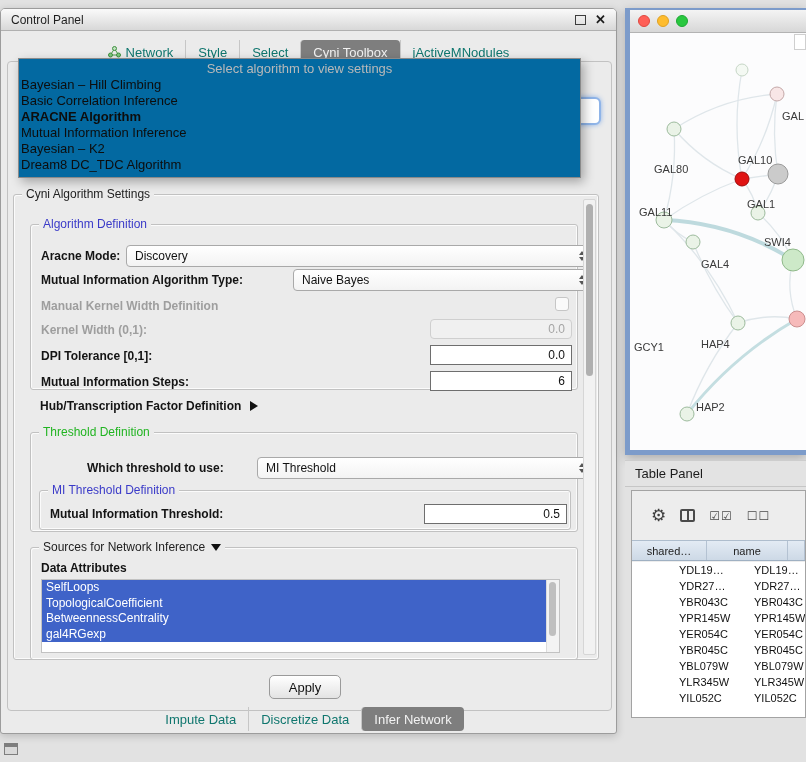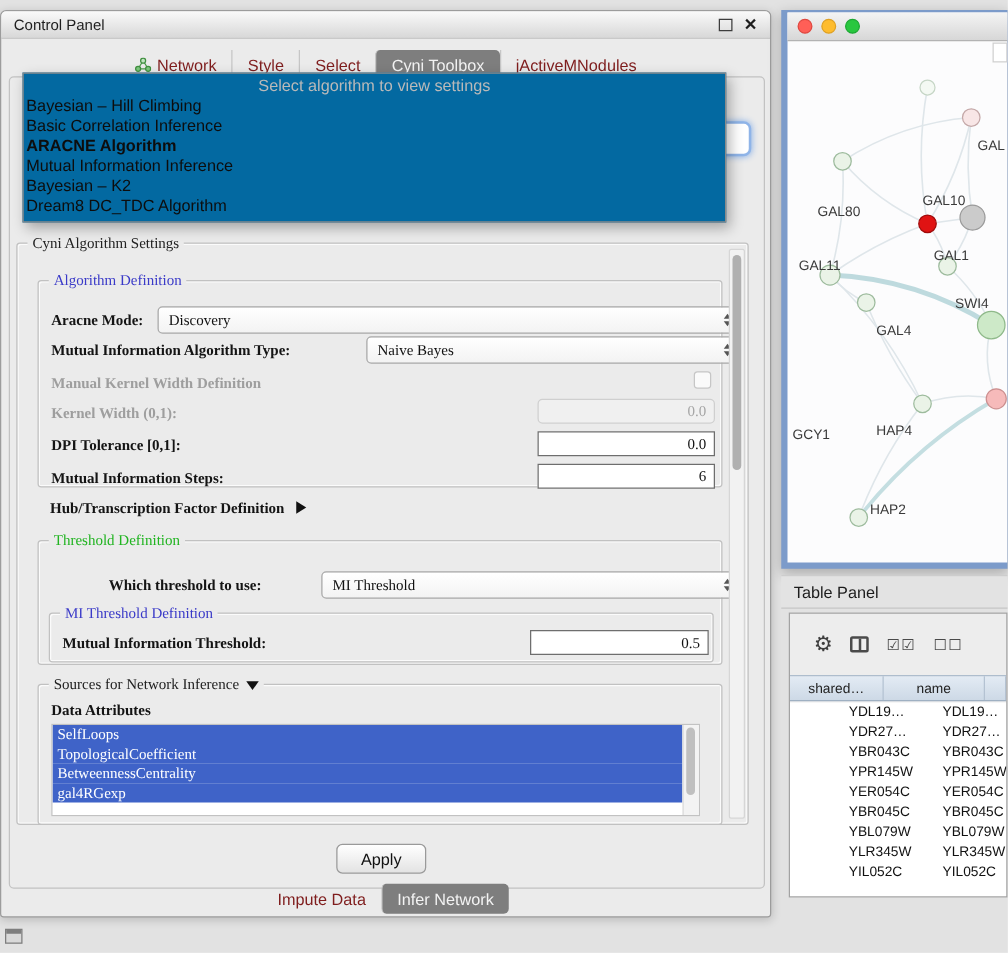--- a/index.html
+++ b/index.html
@@ -11,21 +11,21 @@
     border:1px solid #9c9c9c;border-radius:5px 5px 3px 3px;box-shadow:0 2px 8px rgba(0,0,0,.18);box-sizing:border-box;}
   .cw-titlebar{position:absolute;left:0;top:0;right:0;height:22px;background:linear-gradient(#fafafa,#d8d8d8);
     border-bottom:1px solid #b0b0b0;border-radius:4px 4px 0 0;display:flex;align-items:center;padding:0 10px;box-sizing:border-box;}
   .cw-title{font-size:12px;color:#1e1e1e;}
   .cw-btns{margin-left:auto;display:flex;align-items:center;gap:9px;}
   .win-float{width:9px;height:8px;border:1.5px solid #3c3c3c;display:inline-block;background:transparent;}
   .win-close{font-size:13px;font-weight:bold;color:#1c1c1c;line-height:1;}
 
   .tab-row{position:absolute;left:0;top:31px;right:0;height:24px;display:flex;justify-content:center;align-items:stretch;}
   .tab-row.bottom{top:698px;}
-  .tab{display:flex;align-items:center;gap:5px;padding:0 12px;font-size:13px;color:#7f1d1d;}
+  .tab{display:flex;align-items:center;gap:5px;padding:0 12px;font-size:13px;color:#0f766e;}
   .tab + .tab{border-left:1px solid #c6c6c6;}
   .tab.active{background:#7e7e7e;color:#f3f3f3;border-radius:4px;}
   .tabic{display:inline-flex;align-items:center;}
 
   .content-border{position:absolute;left:6px;top:52px;width:603px;height:648px;border:1px solid #c2c2c2;border-radius:4px;}
 
   .combo-fragment{position:absolute;left:556px;top:88px;width:44px;height:28px;background:#fff;
     border:2px solid #8fb4e8;border-radius:6px;box-shadow:0 0 5px #8fb4e8;z-index:3;box-sizing:border-box;}
 
   .algo-popup{position:absolute;left:17px;top:49px;width:561px;z-index:10;background:#0369a1;
@@ -33,21 +33,21 @@
   .algo-placeholder{height:17px;line-height:17px;text-align:center;color:#b9b9b9;font-size:13px;}
   .algo-item{height:16px;line-height:16px;padding-left:2px;font-size:13px;color:#0d0d0d;white-space:nowrap;}
   .algo-item.sel{font-weight:bold;}
 
   .groupbox{position:absolute;border:1px solid #c1c1c1;border-radius:3px;
     box-shadow:inset 1px 1px 0 rgba(255,255,255,.8), inset -1px -1px 0 rgba(255,255,255,.8);box-sizing:border-box;}
   .gtitle{position:absolute;top:-8px;left:8px;background:#ebebeb;padding:0 4px;font-size:12px;color:#222;white-space:nowrap;}
   .gtitle.blue{color:#3a3ac8;}
   .gtitle.green{color:#21b421;}
 
-  .settings-group{left:12px;top:185px;width:586px;height:466px;font-family:Liberation Serif, serif;}
+  .settings-group{left:12px;top:185px;width:586px;height:466px;}
   .algdef{left:16px;top:29px;width:548px;height:166px;}
   .threshold-group{left:16px;top:237px;width:548px;height:100px;}
   .mi-sub{left:8px;top:57px;width:532px;height:40px;}
   .sources-group{left:16px;top:352px;width:548px;height:113px;}
 
   .lbl{position:absolute;font-size:12px;font-weight:bold;color:#141414;white-space:nowrap;line-height:16px;}
   .lbl.off{color:#9e9e9e;}
 
   .combo{position:absolute;height:22px;background:linear-gradient(#ffffff,#f3f3f3);border:1px solid #a9a9a9;
     border-radius:4px;display:flex;align-items:center;padding:0 24px 0 8px;font-size:12px;color:#111;box-sizing:border-box;margin-left:20px;}
@@ -253,20 +253,23 @@
     <div class="main-sb">
       <div class="thumb"></div>
     </div>
   </div>
 
   <div class="apply-btn">Apply</div>
 
   <div class="tab-row bottom" id="bottom-tabs">
       <div class="tab">
         <span>Impute Data</span>
+      </div>
+      <div class="tab">
+        <span>Discretize Data</span>
       </div>
       <div class="tab active">
         <span>Infer Network</span>
       </div>
     </div>
 </div>
 
 <div class="net-frame">
   <div class="mac-window">
     <div class="mac-titlebar">

